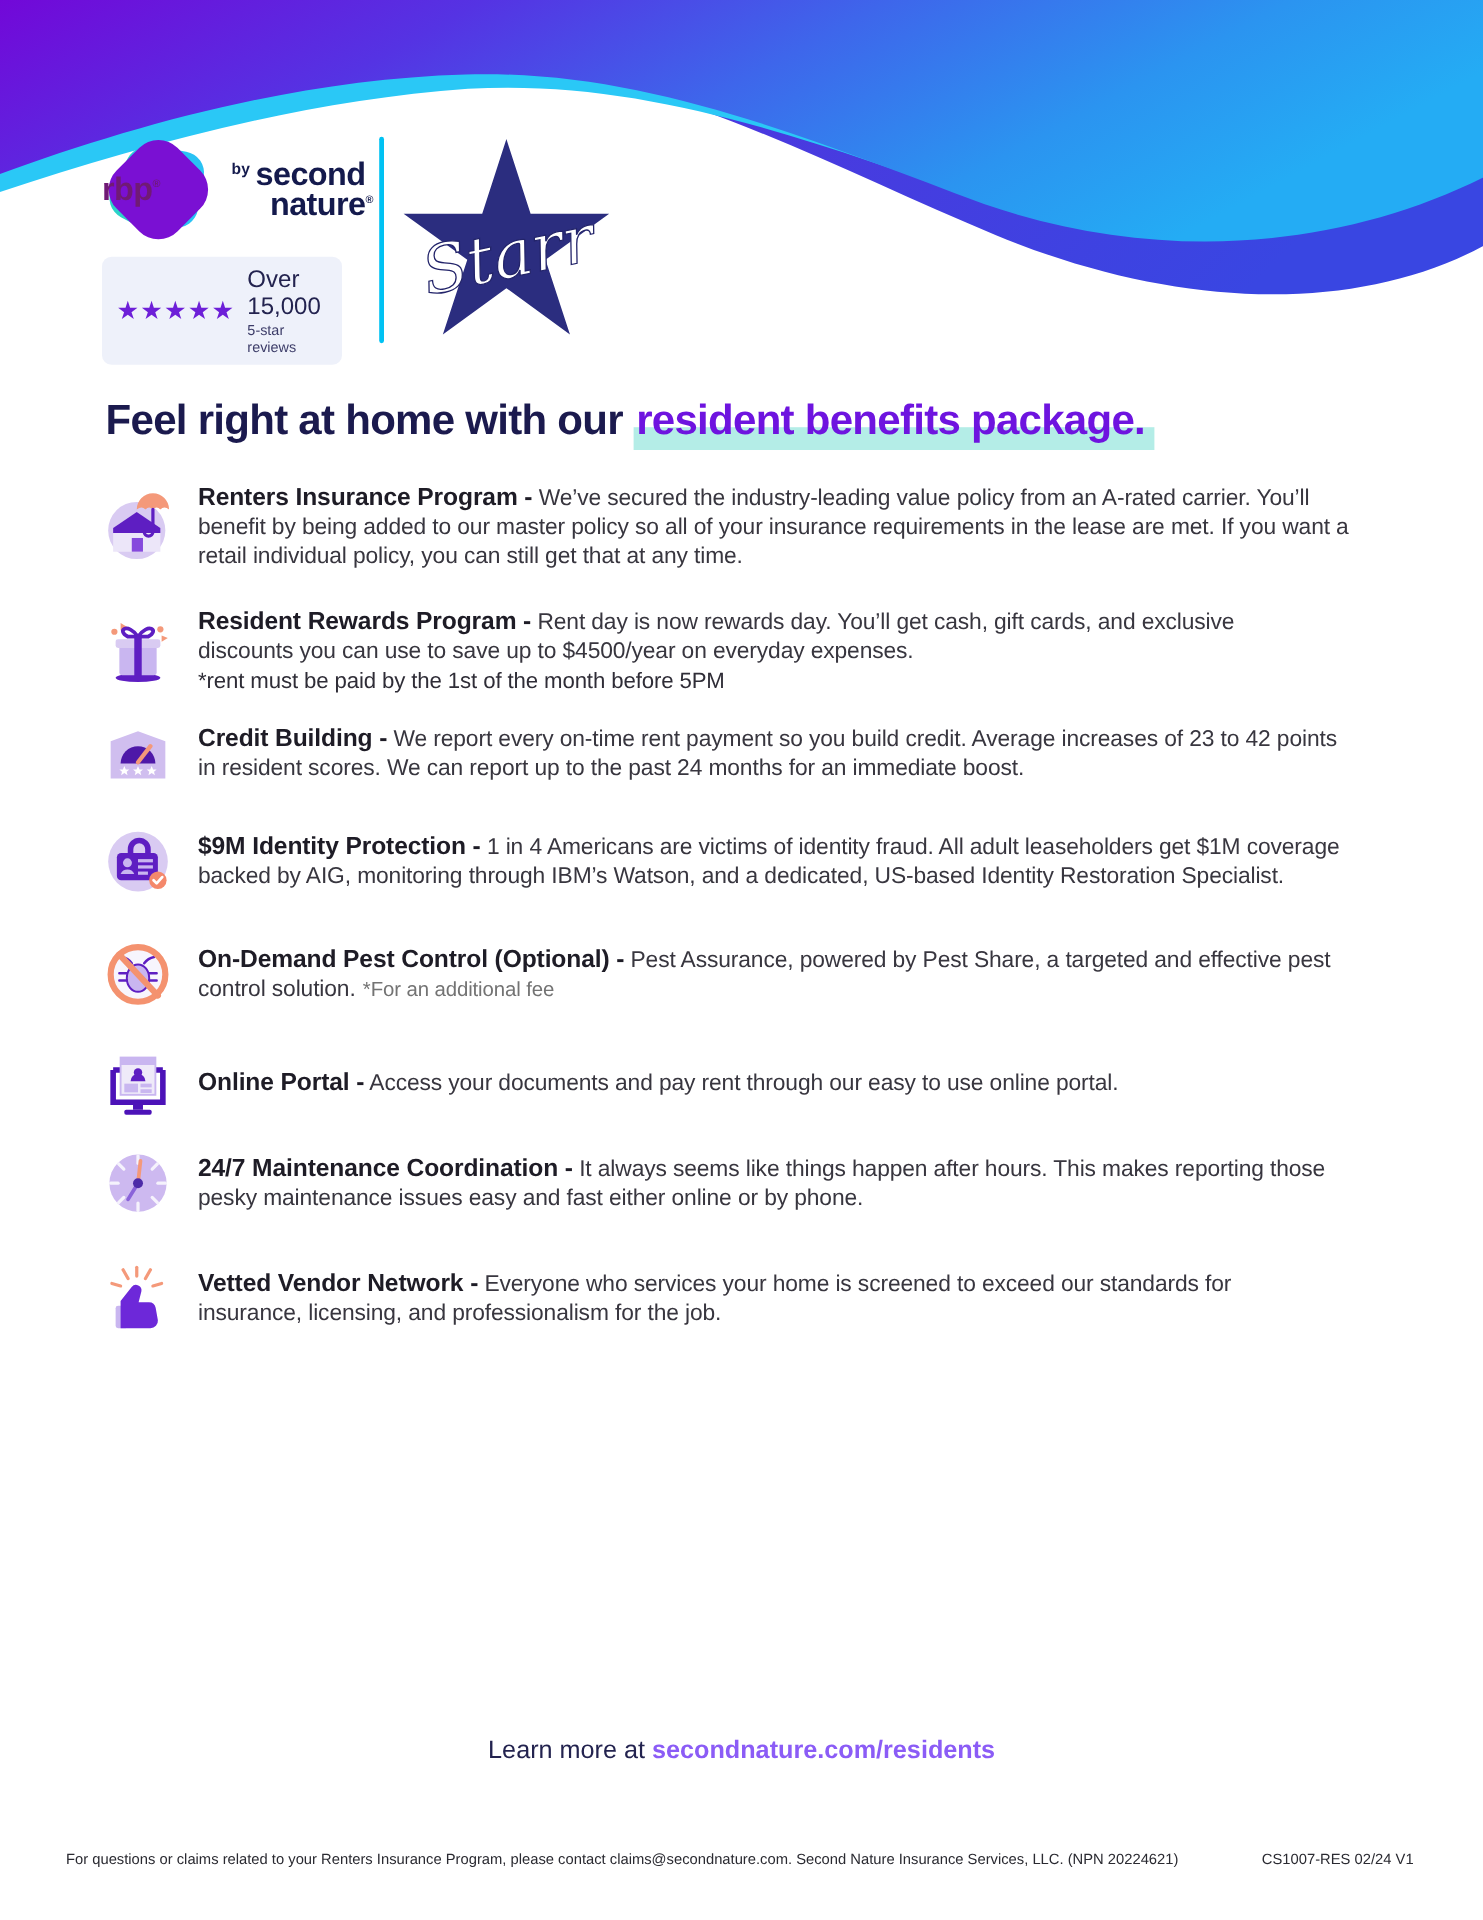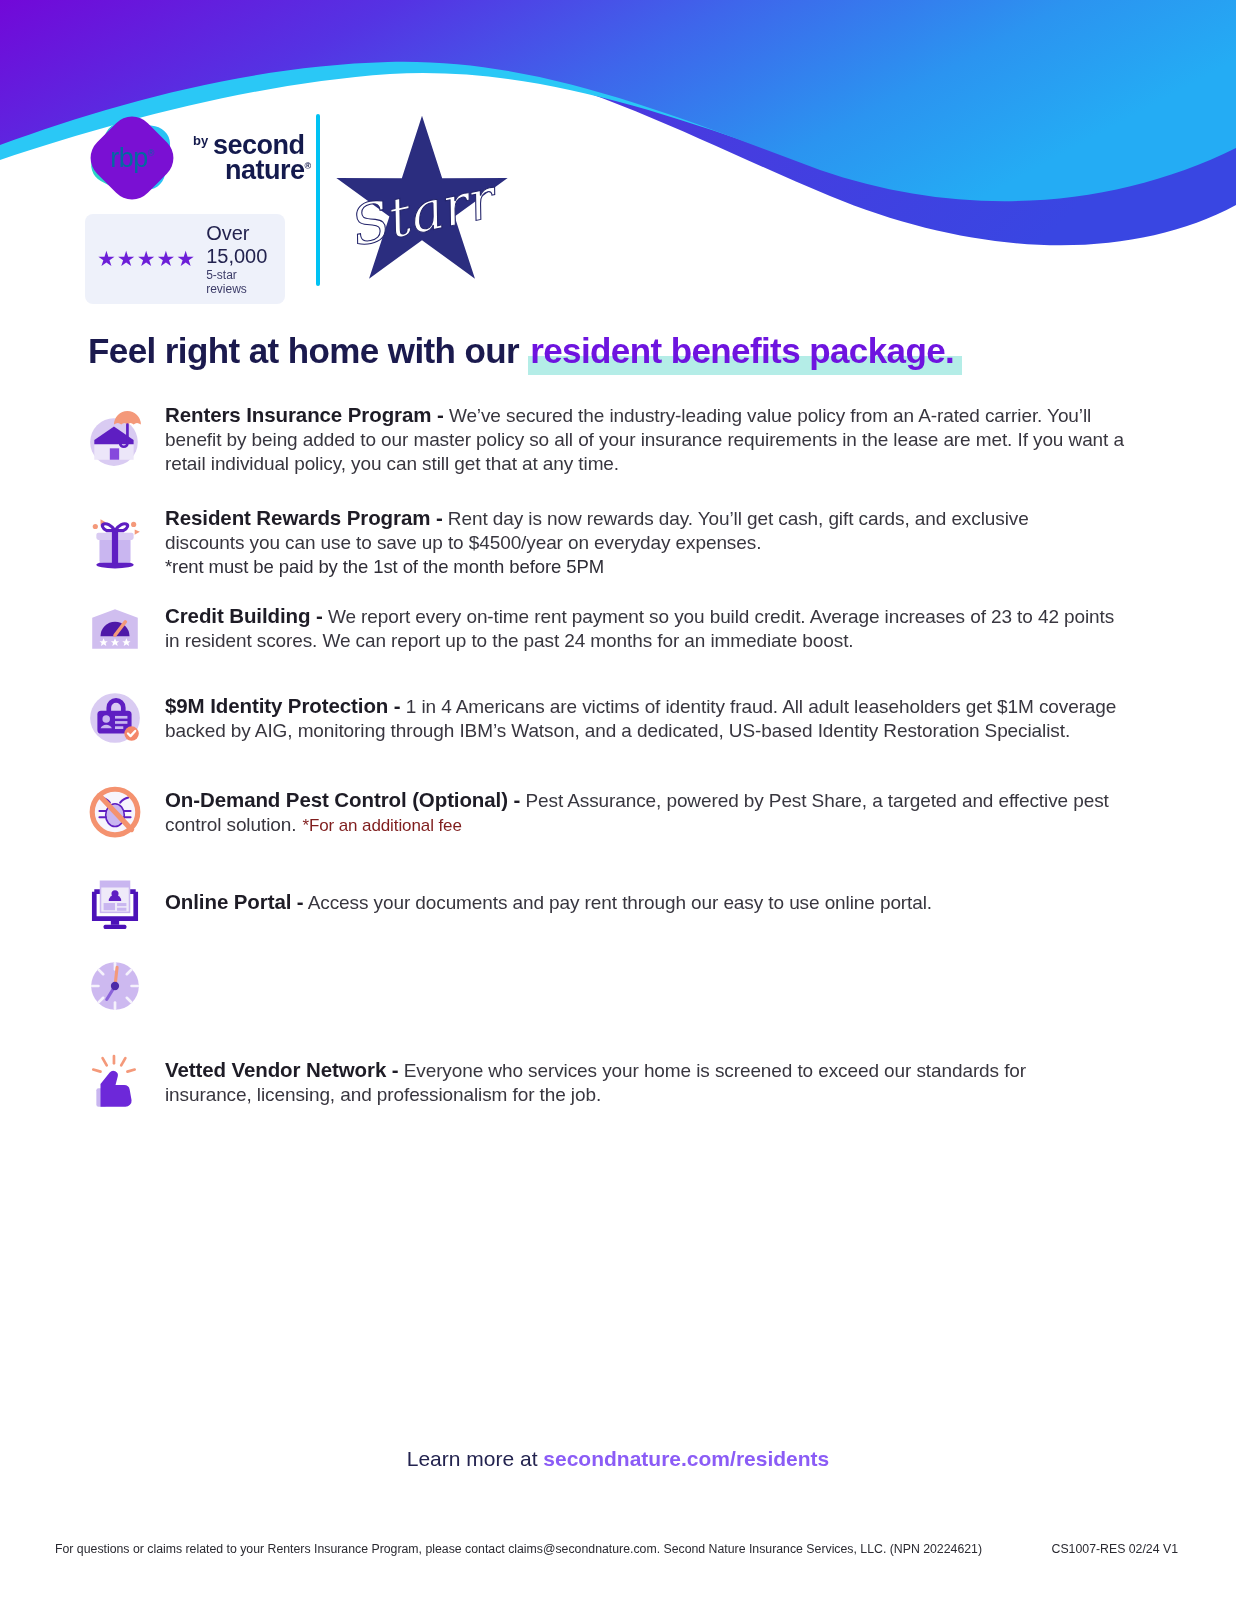--- a/index.html
+++ b/index.html
@@ -12,21 +12,21 @@
 
   
   .logos { position:absolute; top:108px; left:85px; display:flex; align-items:flex-start; }
   .brand-col { width:225px; }
   .brand-row { display:flex; align-items:center; gap:14px; }
   .rbp-badge { position:relative; width:94px; height:100px; flex:0 0 auto; }
   .rbp-shape { position:absolute; left:50%; top:50%; width:64px; height:64px; border-radius:18px; }
   .rbp-teal  { background:#2BD3C9; transform:translate(-56%,-48%) rotate(28deg); }
   .rbp-cyan  { background:#29C2F4; transform:translate(-44%,-54%) rotate(10deg); }
   .rbp-purple{ background:#7A10D3; transform:translate(-50%,-50%) rotate(45deg) scale(1.12); border-radius:20px; }
-  .rbp-label { position:absolute; left:0; top:0; width:100%; height:100%; display:flex; align-items:center; justify-content:center; color:#0369a1; font-weight:normal; font-size:27px; letter-spacing:-.5px; }
+  .rbp-label { position:absolute; left:0; top:0; width:100%; height:100%; display:flex; align-items:center; color:#701a75; font-weight:bold; font-size:27px; letter-spacing:-.5px; }
   .rbp-label sup { font-size:9px; margin-top:-10px; }
   .brand-text { position:relative; padding-left:20px; color:#141A4D; }
   .brand-by { position:absolute; left:0; top:0; font-size:13px; font-weight:bold; }
   .brand-word { font-weight:bold; font-size:27px; line-height:.92; letter-spacing:-.5px; }
   .brand-word.n2 { padding-left:12px; }
   .brand-word sup { font-size:9px; }
   .review-badge { margin-top:6px; width:200px; background:#EEF1FA; border-radius:8px; padding:8px 12px; display:flex; align-items:center; gap:10px; }
   .review-stars { color:#6D1FD8; font-size:21px; letter-spacing:1px; white-space:nowrap; }
   .review-line1 { font-size:20px; color:#23234F; }
   .review-line2 { font-size:12px; color:#3C3C68; }
@@ -37,21 +37,21 @@
   .headline { position:absolute; top:330px; left:88px; width:1090px; font-size:35px; letter-spacing:-.6px; line-height:1.2; white-space:nowrap; }
   .headline .plain { font-weight:600; color:#1B1A4E; }
   .headline .hl { font-weight:700; color:#6E14DF; background-image:linear-gradient(#B4EDE7,#B4EDE7); background-repeat:no-repeat; background-size:100% 42%; background-position:0 92%; padding:0 8px 7px 2px; }
 
   
   .benefit { position:absolute; left:85px; display:flex; align-items:center; gap:20px; }
   .benefit .icon-box { width:60px; height:60px; flex:0 0 auto; display:flex; align-items:center; justify-content:center; }
   .benefit .txt { font-size:19px; line-height:1.27; color:#38363F; letter-spacing:-.1px; }
   .benefit .b-title { font-weight:bold; font-size:20.5px; color:#1E1C26; }
   .note-block { font-size:18.5px; color:#2F2D37; }
-  .note-inline { font-size:17px; color:#7f1d1d; margin-left:6px; }
+  .note-inline { font-size:17px; color:#737373; margin-left:6px; }
   .r1 { top:402px; } .r1 .txt { max-width:985px; }
   .r2 { top:505px; } .r2 .txt { max-width:905px; }
   .r3 { top:598px; } .r3 .txt { max-width:960px; }
   .r4 { top:688px; } .r4 .txt { max-width:990px; }
   .r5 { top:782px; } .r5 .txt { max-width:960px; }
   .r6 { top:872px; } .r6 .txt { max-width:990px; }
   .r7 { top:956px; } .r7 .txt { max-width:950px; }
   .r8 { top:1052px; } .r8 .txt { max-width:920px; }
 
   
@@ -237,20 +237,21 @@
           <line x1="12.4" y1="12.4" x2="16.6" y2="16.6"></line>
             <line x1="39.4" y1="39.4" x2="43.6" y2="43.6"></line>
           <line x1="12.4" y1="43.6" x2="16.6" y2="39.4"></line>
             <line x1="39.4" y1="16.6" x2="43.6" y2="12.4"></line>
         </g>
         <line x1="28" y1="28" x2="30" y2="10" stroke="#F4997A" stroke-width="3" stroke-linecap="round"></line>
         <line x1="28" y1="28" x2="20" y2="41" stroke="#8A63D9" stroke-width="3" stroke-linecap="round"></line>
         <circle cx="28" cy="28" r="4" fill="#4C2AA8"></circle>
       </svg>
     </div>
+    <div class="txt"><span class="b-title">24/7 Maintenance Coordination -</span> <span>It always seems like things happen after hours. This makes reporting those pesky maintenance issues easy and fast either online or by phone.</span></div>
   </div>
 
   <div class="benefit r8">
     <div class="icon-box">
       <svg width="58" height="58" viewBox="0 0 56 56">
         <g stroke="#F4997A" stroke-width="2.6" stroke-linecap="round">
           <line x1="20" y1="12" x2="16" y2="5"></line>
             <line x1="27" y1="10" x2="27" y2="3"></line>
             <line x1="34" y1="12" x2="38" y2="5"></line>
           <line x1="14" y1="18" x2="7" y2="16"></line>

